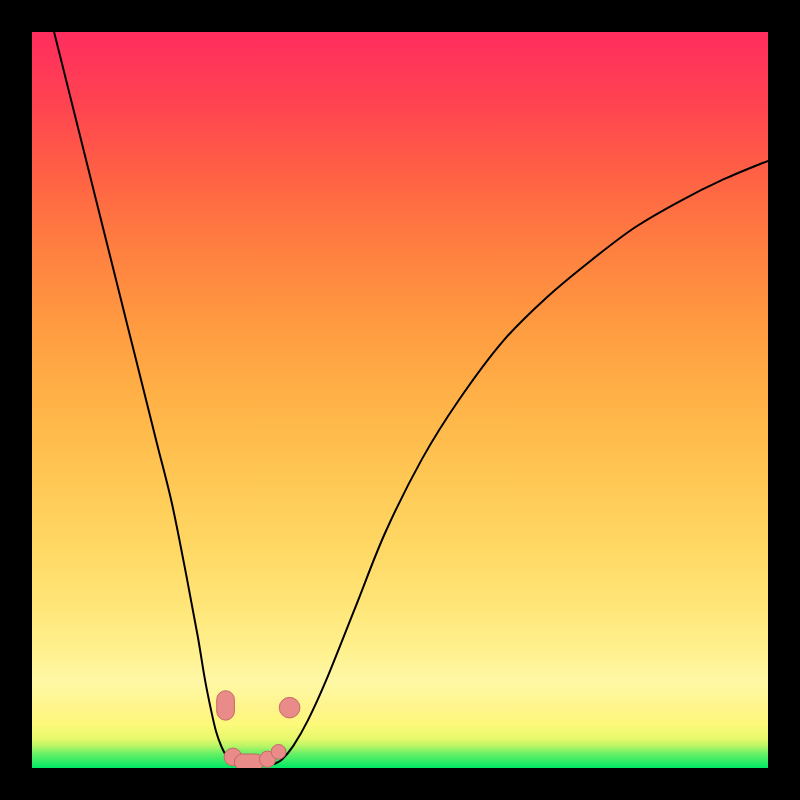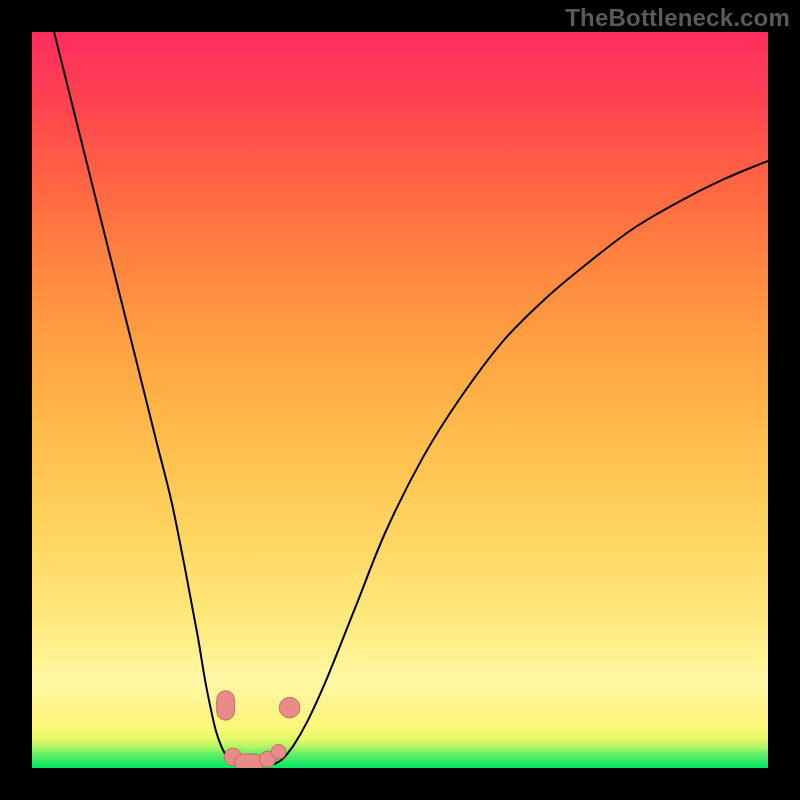--- a/index.html
+++ b/index.html
@@ -76,21 +76,20 @@
     width: 100%;
     height: 100%;
     z-index: 12;
   }
 </style>
 </head>
 <body>
 
 <div class="outer">
 
-  <div class="watermark">TheBottleneck.com</div>
 
   <div class="plot">
 
     <div class="gradient"></div>
 
     <svg class="curve-layer" viewBox="0 0 736 736" preserveAspectRatio="none">
       <path id="curve-path" fill="none" stroke-width="2" stroke="#000000" d="M 22.08 0 C 24.53333333333333 9.813333333333333, 31.893333333333338 39.25333333333333, 36.800000000000004 58.879999999999995 C 41.70666666666667 78.50666666666666, 46.61333333333334 98.13333333333333, 51.52 117.75999999999999 C 56.42666666666667 137.38666666666666, 61.33333333333333 157.01333333333332, 66.24 176.64 C 71.14666666666666 196.26666666666665, 76.05333333333333 215.89333333333332, 80.96 235.51999999999998 C 85.86666666666666 255.14666666666665, 90.77333333333334 274.77333333333337, 95.68 294.40000000000003 C 100.58666666666667 314.0266666666667, 105.49333333333333 333.6533333333333, 110.39999999999999 353.28 C 115.30666666666666 372.90666666666664, 120.21333333333334 392.53333333333336, 125.12 412.16 C 130.02666666666667 431.7866666666667, 134.93333333333334 448.96000000000004, 139.84 471.04 C 144.74666666666667 493.12, 150.26666666666668 522.56, 154.56 544.64 C 158.85333333333332 566.72, 162.53333333333333 586.3466666666666, 165.6 603.52 C 168.66666666666666 620.6933333333334, 170.75199999999998 635.4133333333334, 172.95999999999998 647.6800000000001 C 175.16799999999998 659.9466666666667, 177.00799999999998 668.5333333333333, 178.84799999999998 677.12 C 180.688 685.7066666666667, 182.28266666666667 693.0666666666667, 184 699.2 C 185.71733333333333 705.3333333333334, 187.55733333333336 709.9946666666666, 189.15200000000002 713.92 C 190.74666666666667 717.8453333333333, 192.21866666666668 720.2986666666666, 193.568 722.752 C 194.91733333333335 725.2053333333333, 196.144 727.168, 197.24800000000002 728.64 C 198.35200000000003 730.112, 199.70133333333334 731.0933333333332, 200.192 731.584 C 200.68266666666668 732.0746666666666, 198.59733333333335 731.3386666666665, 200.192 731.584 C 201.78666666666666 731.8293333333334, 206.32533333333333 732.7493333333334, 209.76 733.056 C 213.19466666666665 733.3626666666667, 217.11999999999998 733.424, 220.79999999999998 733.424 C 224.48 733.424, 228.16 733.3626666666667, 231.84 733.056 C 235.52 732.7493333333334, 241.04000000000002 731.8293333333334, 242.88000000000002 731.584 C 244.72000000000003 731.3386666666665, 241.65333333333336 732.3199999999999, 242.88000000000002 731.584 C 244.10666666666668 730.848, 247.17333333333335 730.112, 250.24 727.168 C 253.30666666666667 724.224, 256.9866666666666 720.4213333333333, 261.28 713.92 C 265.5733333333333 707.4186666666666, 270.48 699.1999999999999, 276 688.16 C 281.52 677.12, 286.42666666666673 666.6933333333334, 294.40000000000003 647.6800000000001 C 302.37333333333333 628.6666666666667, 314.02666666666664 598.6133333333333, 323.84 574.08 C 333.6533333333333 549.5466666666667, 342.23999999999995 525.0133333333333, 353.28 500.48 C 364.32 475.94666666666666, 377.8133333333334 448.96, 390.08000000000004 426.88 C 402.3466666666667 404.8, 413.38666666666666 387.62666666666667, 426.88 368 C 440.37333333333333 348.37333333333333, 456.32000000000005 326.29333333333335, 471.04 309.12 C 485.76 291.94666666666666, 500.4799999999999 278.4533333333333, 515.1999999999999 264.96 C 529.92 251.46666666666664, 544.64 239.81333333333336, 559.36 228.16000000000003 C 574.08 216.5066666666667, 588.8 204.8533333333333, 603.52 195.03999999999996 C 618.24 185.22666666666663, 632.9599999999999 177.2533333333333, 647.68 169.27999999999997 C 662.4 161.30666666666664, 677.1199999999999 153.94666666666657, 691.8399999999999 147.19999999999993 C 706.56 140.4533333333333, 728.64 131.8666666666667, 736 128.80000000000007"></path>
     </svg>
 
     <svg class="markers-layer" viewBox="0 0 736 736" preserveAspectRatio="none">

